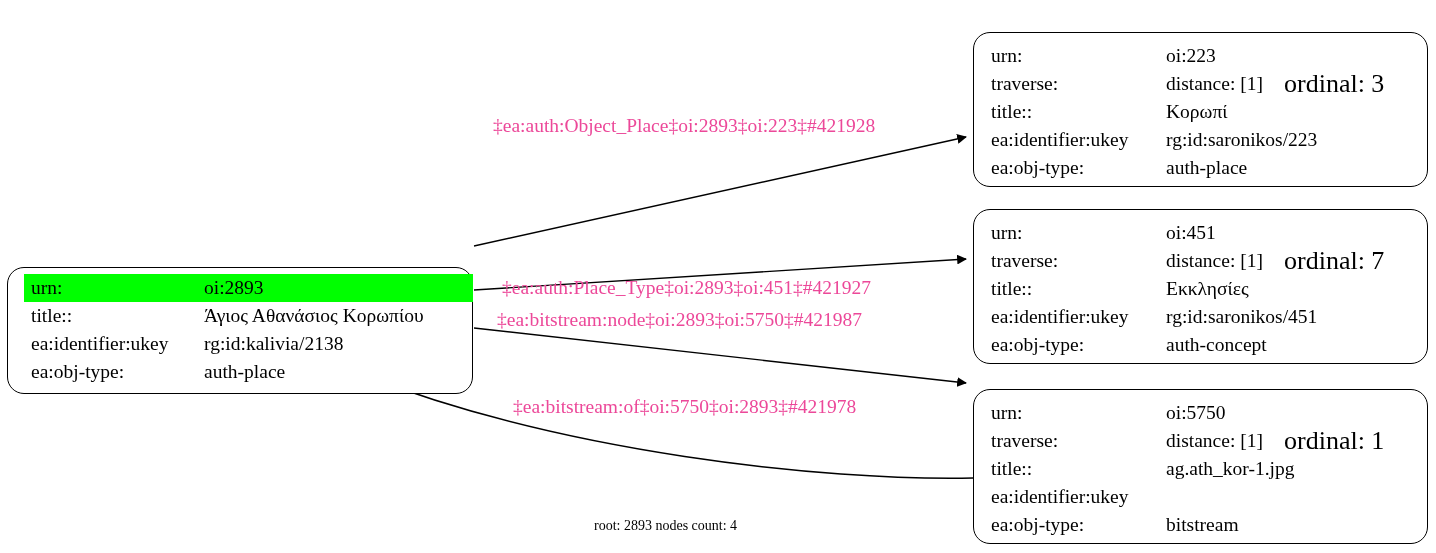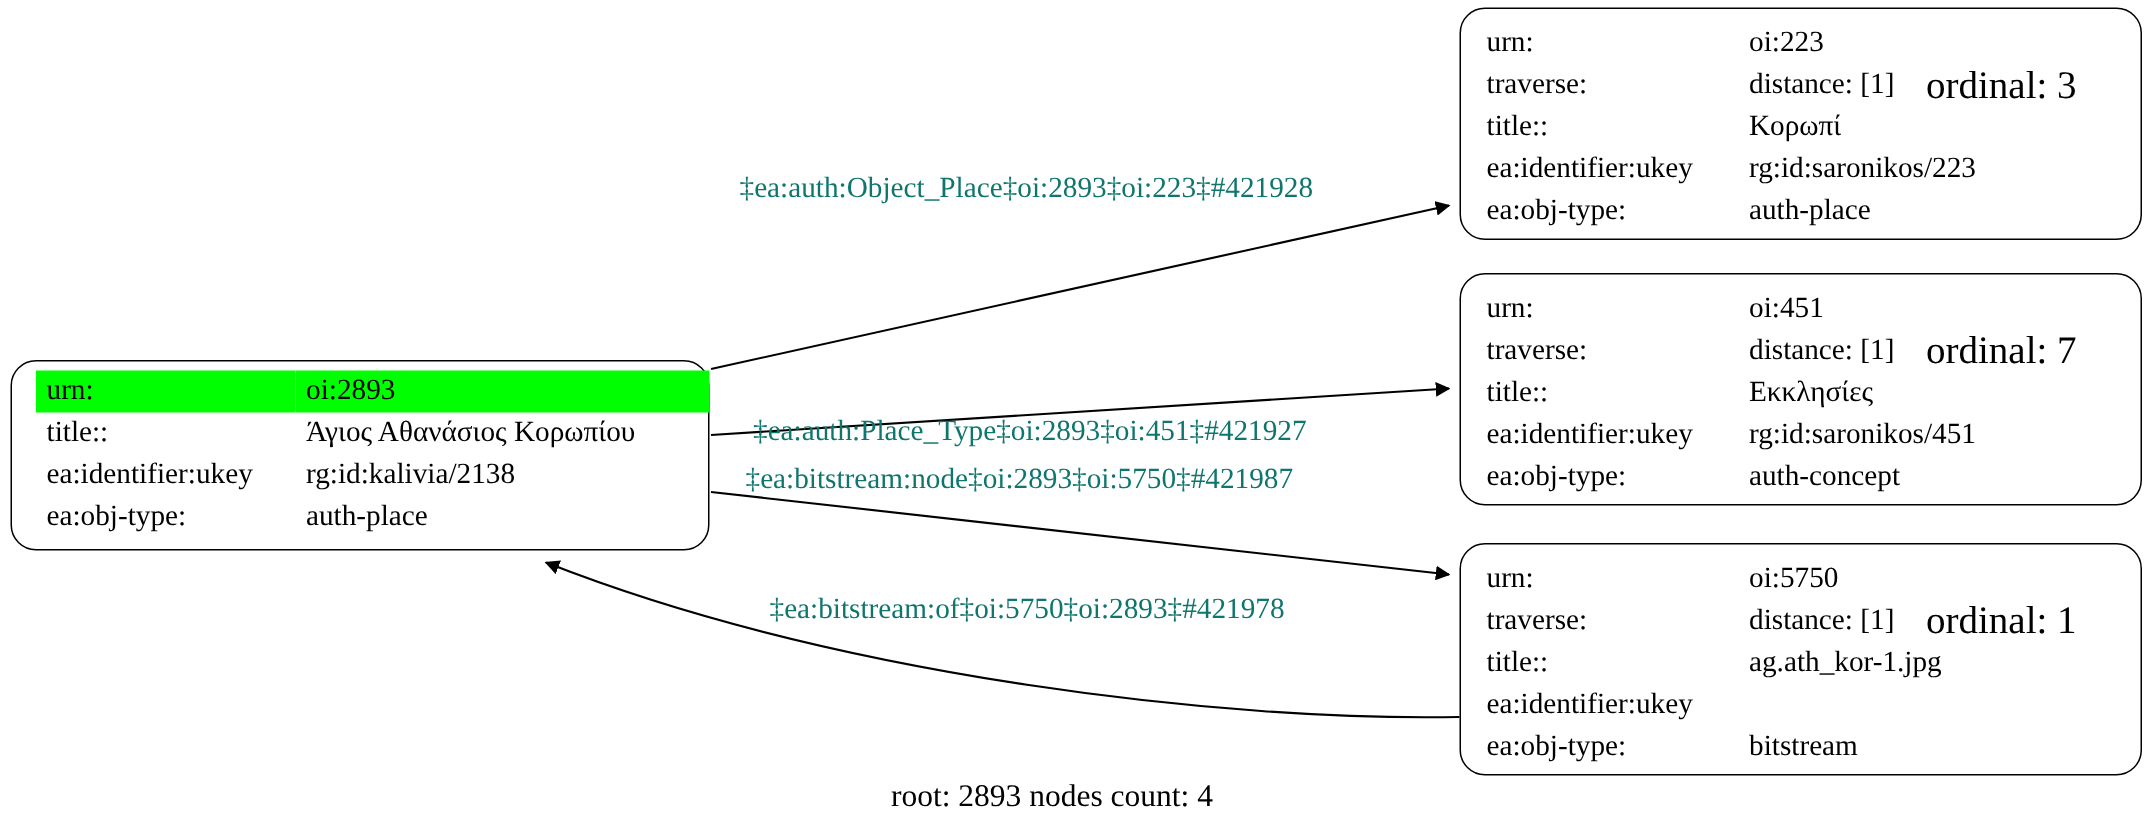--- a/index.html
+++ b/index.html
@@ -25,20 +25,21 @@
     width: 1436px;
     height: 553px;
     pointer-events: none;
   }
   .node {
     position: absolute;
     box-sizing: border-box;
     background: #ffffff;
     border: 1.2px solid #000000;
     border-radius: 17px;
+    margin-top: 27px;
   }
   .rows {
     position: absolute;
     left: 0;
     top: 0;
     width: 100%;
     height: 100%;
   }
   .row {
     position: absolute;
@@ -67,27 +68,27 @@
   .root .row-hl .cell-key { width: 166px; }
   .root .row-hl .cell-val { width: 269px; }
   
   .rnode .cell-key { left: 10px; padding-left: 7px; }
   .rnode .cell-val { left: 185px; padding-left: 7px; }
   .sub-b { position: absolute; top: 0; left: 310px; height: 28px; line-height: 28px;
            font-size: 26px; white-space: nowrap; }
   .edge-label {
     position: absolute;
     font-size: 19.5px;
-    color: #0f766e;
+    color: #ec4899;
     white-space: nowrap;
     background: transparent;
   }
   .caption {
     position: absolute;
-    font-size: 21px;
+    font-size: 14px;
     color: #000000;
     white-space: nowrap;
   }
 </style>
 </head>
 <body>
 
 <div id="canvas">
 
   <svg id="edge-layer" viewBox="0 0 1436 553">

